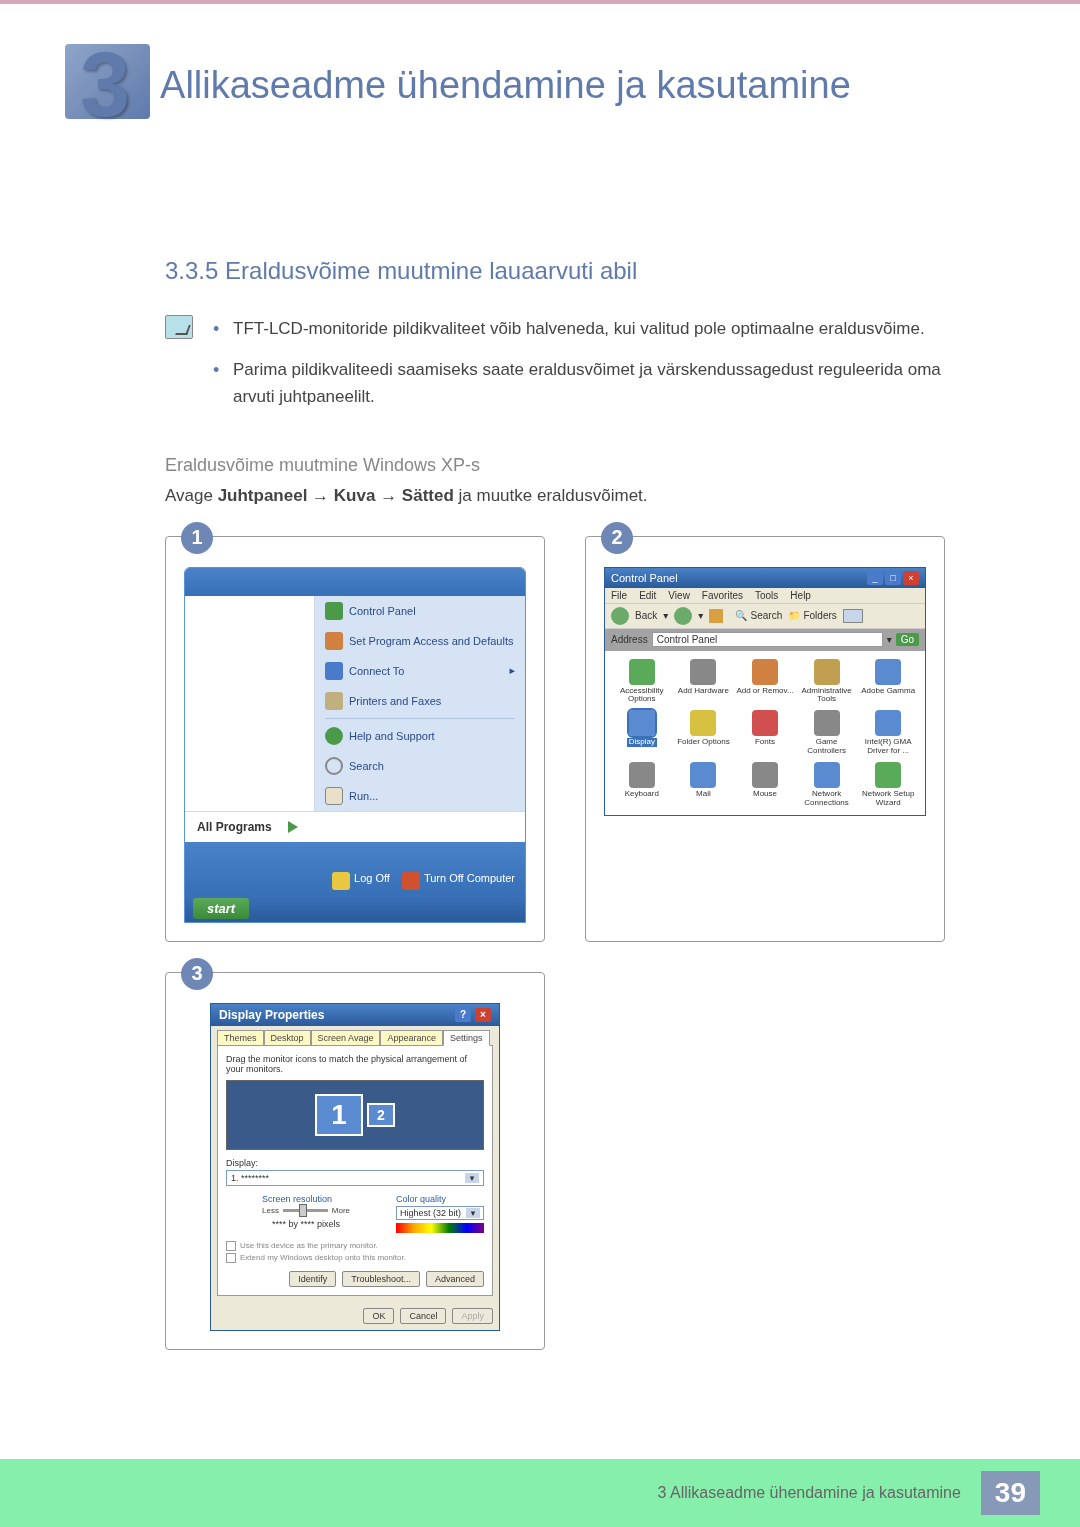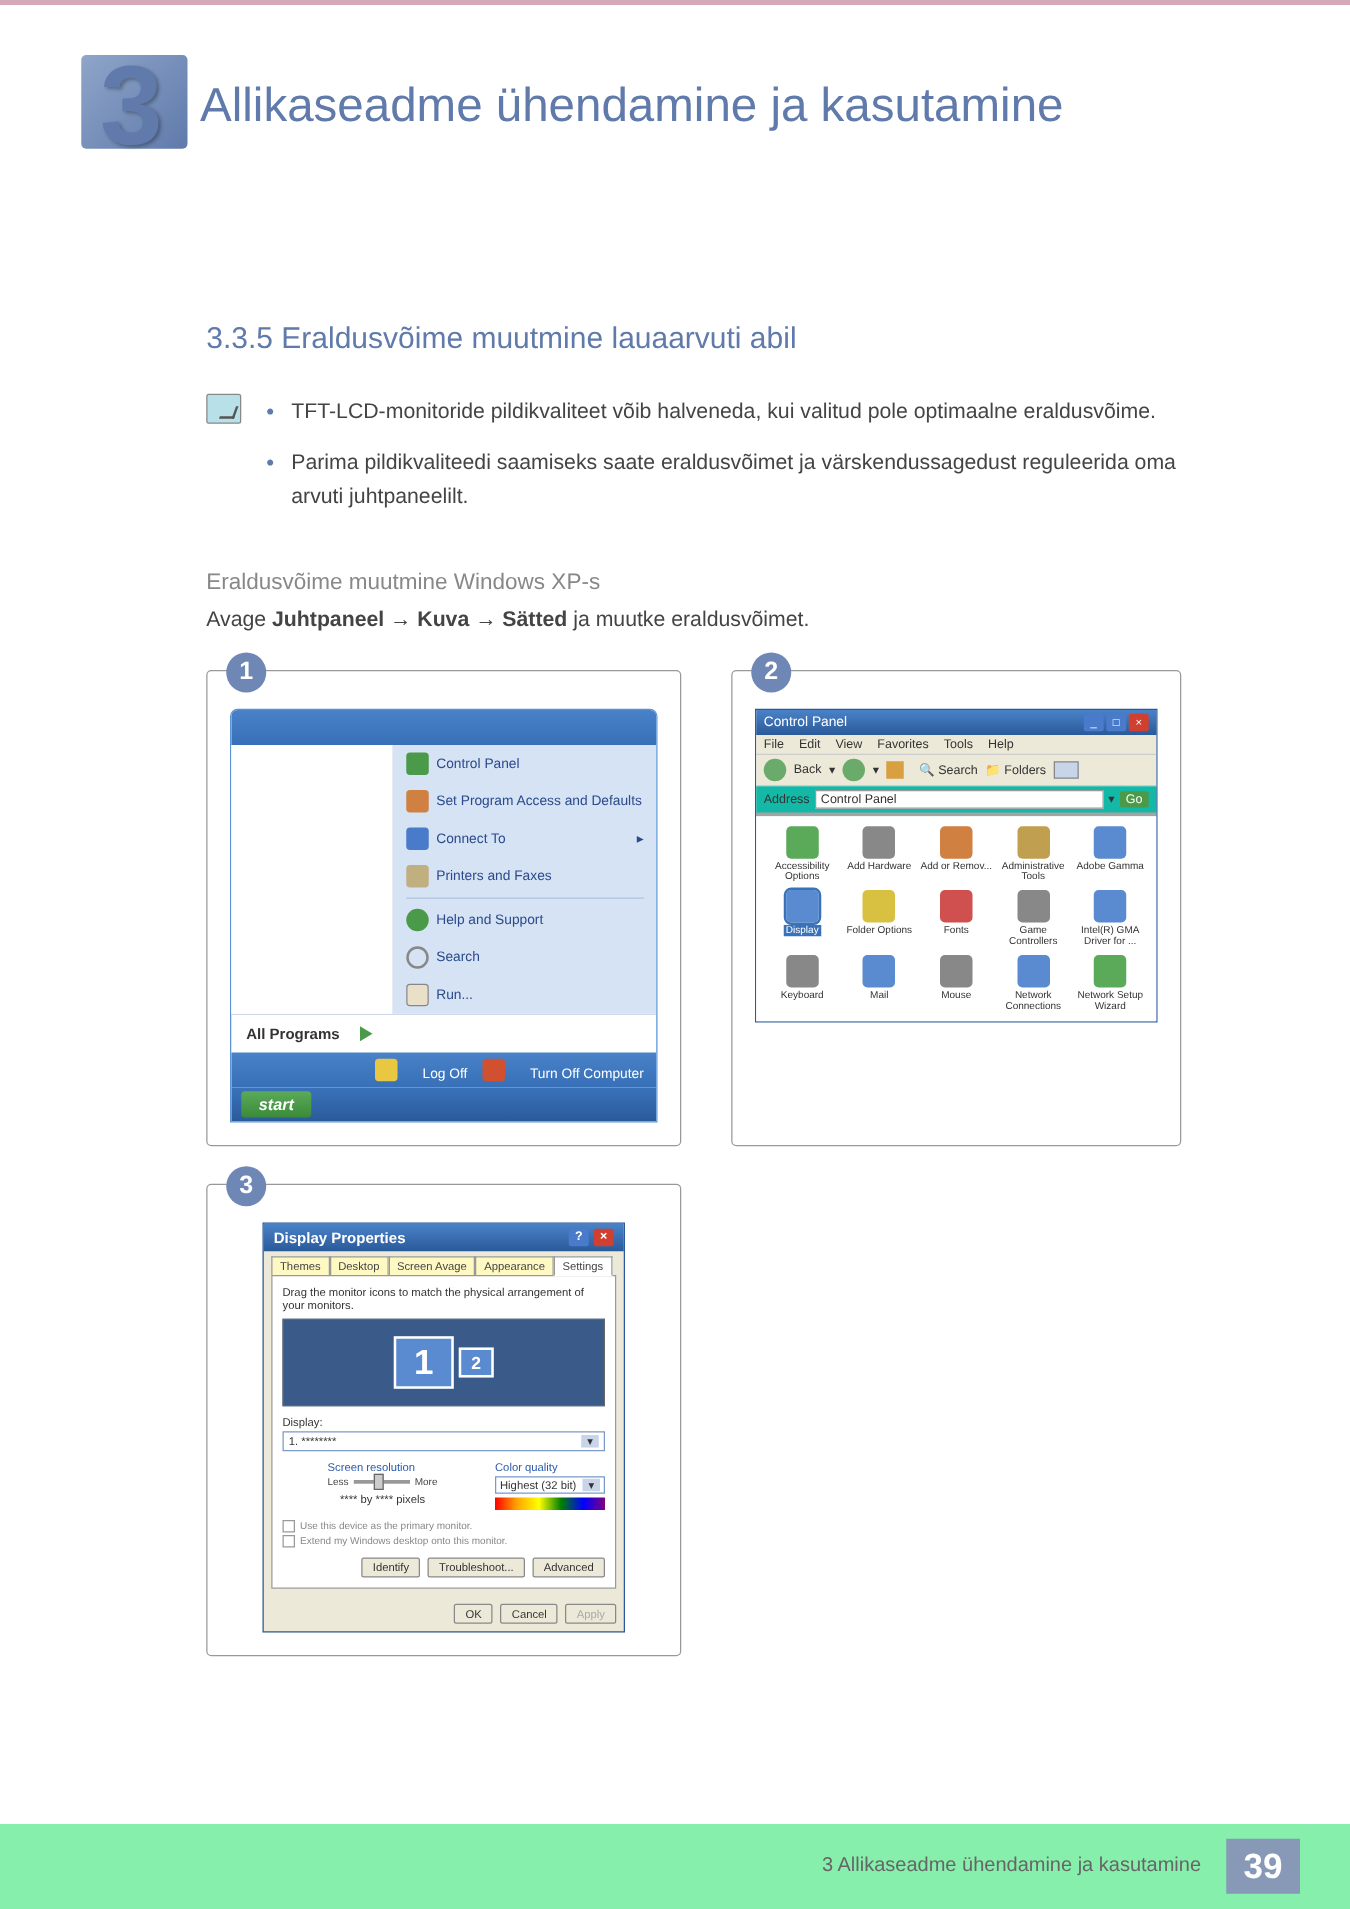--- a/index.html
+++ b/index.html
@@ -34,35 +34,35 @@
 .start-top { height: 28px; background: linear-gradient(#4a82c8, #3870b8); }
 .start-body { display: flex; }
 .start-left { width: 130px; background: #fff; border-right: 1px solid #d0d8e8; }
 .start-right { width: 210px; background: #d6e3f5; font-size: 11px; }
 .sr-item { padding: 6px 10px; color: #2a4a8a; display: flex; align-items: center; gap: 6px; }
 .sr-item .ic { width: 18px; height: 18px; border-radius: 3px; flex-shrink: 0; }
 .sr-sep { height: 1px; background: #b0c4e0; margin: 2px 10px; }
 .all-programs { padding: 8px 12px; font-size: 12px; font-weight: bold; color: #333; display: flex; align-items: center; gap: 16px; border-top: 1px solid #d0d8e8; }
 .ap-arrow { width: 0; height: 0; border-left: 10px solid #4a9a4a; border-top: 6px solid transparent; border-bottom: 6px solid transparent; }
 .start-bottom { background: linear-gradient(#4a82c8, #3870b8); padding: 5px 10px; display: flex; justify-content: flex-end; gap: 12px; font-size: 11px; color: #fff; }
-.sb-btn { display: flex; align-items: flex-end; gap: 20px; }
+.sb-btn { display: flex; align-items: flex-start; gap: 4px; margin-top: 25px; }
 .sb-ic { width: 18px; height: 18px; border-radius: 3px; }
 .taskbar { background: linear-gradient(#3a72ba, #2a5a9a); padding: 3px 8px; }
 .start-btn { background: linear-gradient(#5aaa5a, #3a8a3a); color: #fff; font-style: italic; font-weight: bold; font-size: 13px; padding: 3px 14px; border-radius: 3px; display: inline-block; }
 
 
 .ss2 { width: 360px; }
 .cp-window { border: 1px solid #2a5a9a; background: #fff; font-size: 10px; }
 .cp-titlebar { background: linear-gradient(#4a82c8, #2a5a9a); color: #fff; padding: 3px 6px; display: flex; align-items: center; justify-content: space-between; font-size: 11px; }
 .cp-winbtns { display: flex; gap: 2px; }
 .cp-wb { width: 16px; height: 14px; border-radius: 2px; display: flex; align-items: center; justify-content: center; font-size: 9px; color: #fff; }
 .cp-menubar { background: #ece9d8; padding: 2px 6px; font-size: 10px; color: #333; display: flex; gap: 12px; border-bottom: 1px solid #ccc; }
 .cp-toolbar { background: #ece9d8; padding: 3px 6px; display: flex; align-items: center; gap: 6px; border-bottom: 1px solid #ccc; font-size: 10px; }
 .cp-tbic { width: 18px; height: 18px; border-radius: 50%; }
-.cp-address { background: #14b8a6; padding: 3px 6px; display: flex; align-items: center; gap: 4px; font-size: 10px; border-bottom: 3px solid #a3a3a3; }
+.cp-address { background: #a3a3a3; padding: 3px 6px; display: flex; align-items: center; gap: 4px; font-size: 10px; border-bottom: 1px solid #a3a3a3; }
 .cp-addr-field { flex: 1; background: #fff; border: 1px solid #999; padding: 1px 4px; }
 .cp-go { background: #4a9a4a; color: #fff; padding: 1px 5px; border-radius: 2px; }
 .cp-content { background: #fff; padding: 8px; display: grid; grid-template-columns: repeat(5, 1fr); gap: 6px 4px; }
 .cp-item { display: flex; flex-direction: column; align-items: center; font-size: 8px; color: #333; text-align: center; line-height: 1.1; }
 .cp-ic { width: 26px; height: 26px; border-radius: 4px; margin-bottom: 2px; }
 .cp-item.sel .cp-ic { outline: 2px solid #3a72ba; }
 .cp-item.sel span { background: #3a72ba; color: #fff; padding: 0 2px; }
 
 
 .ss3 { width: 380px; }

